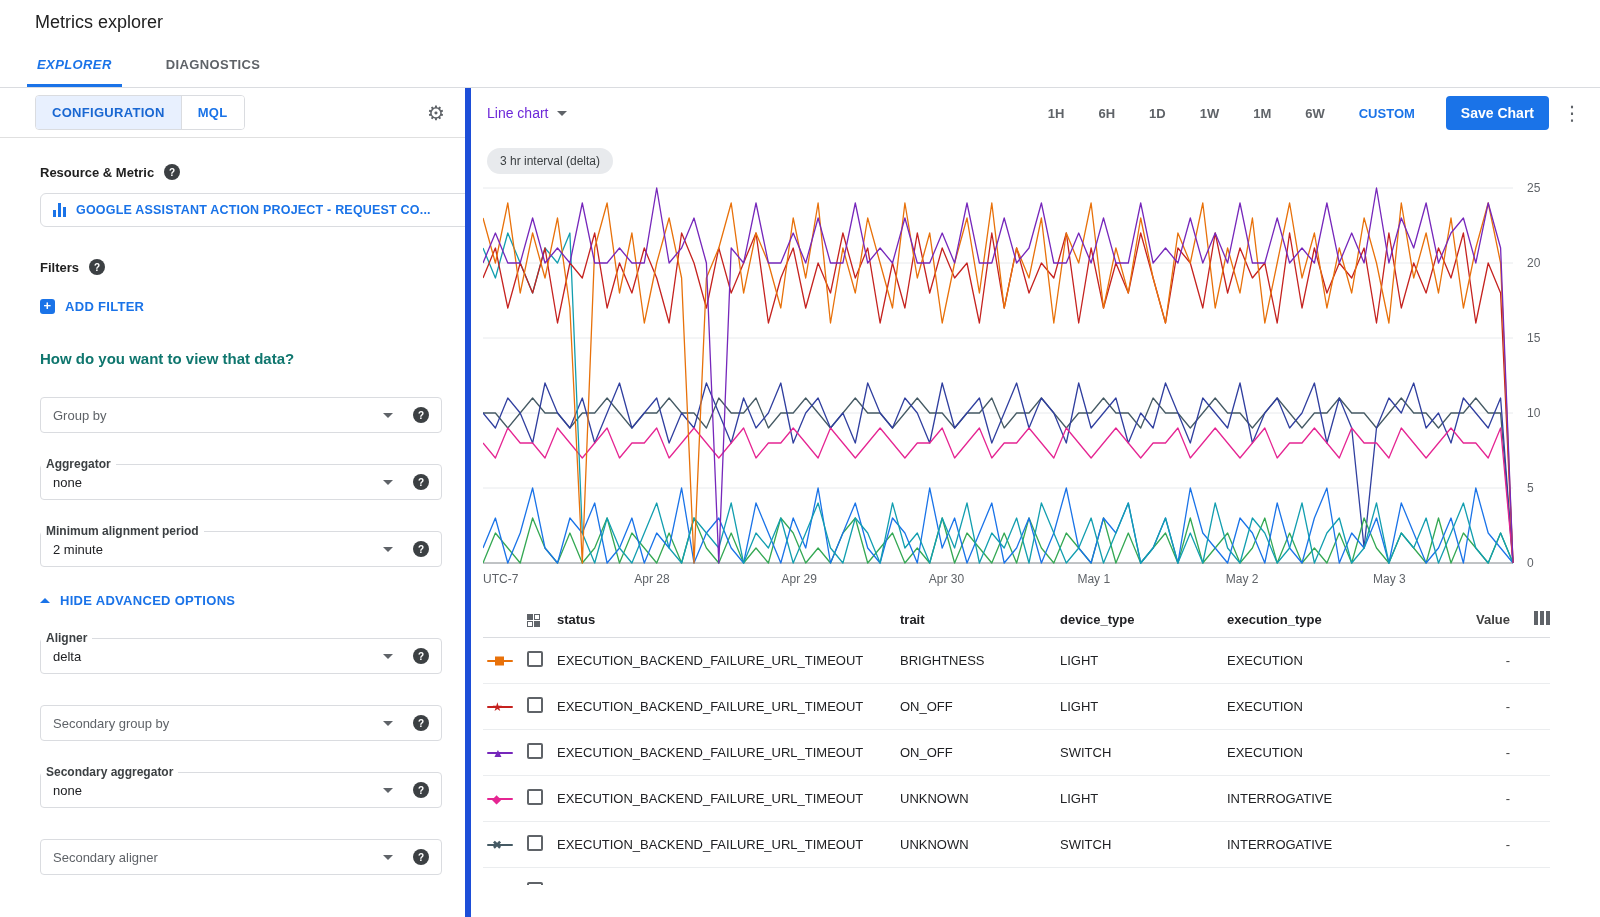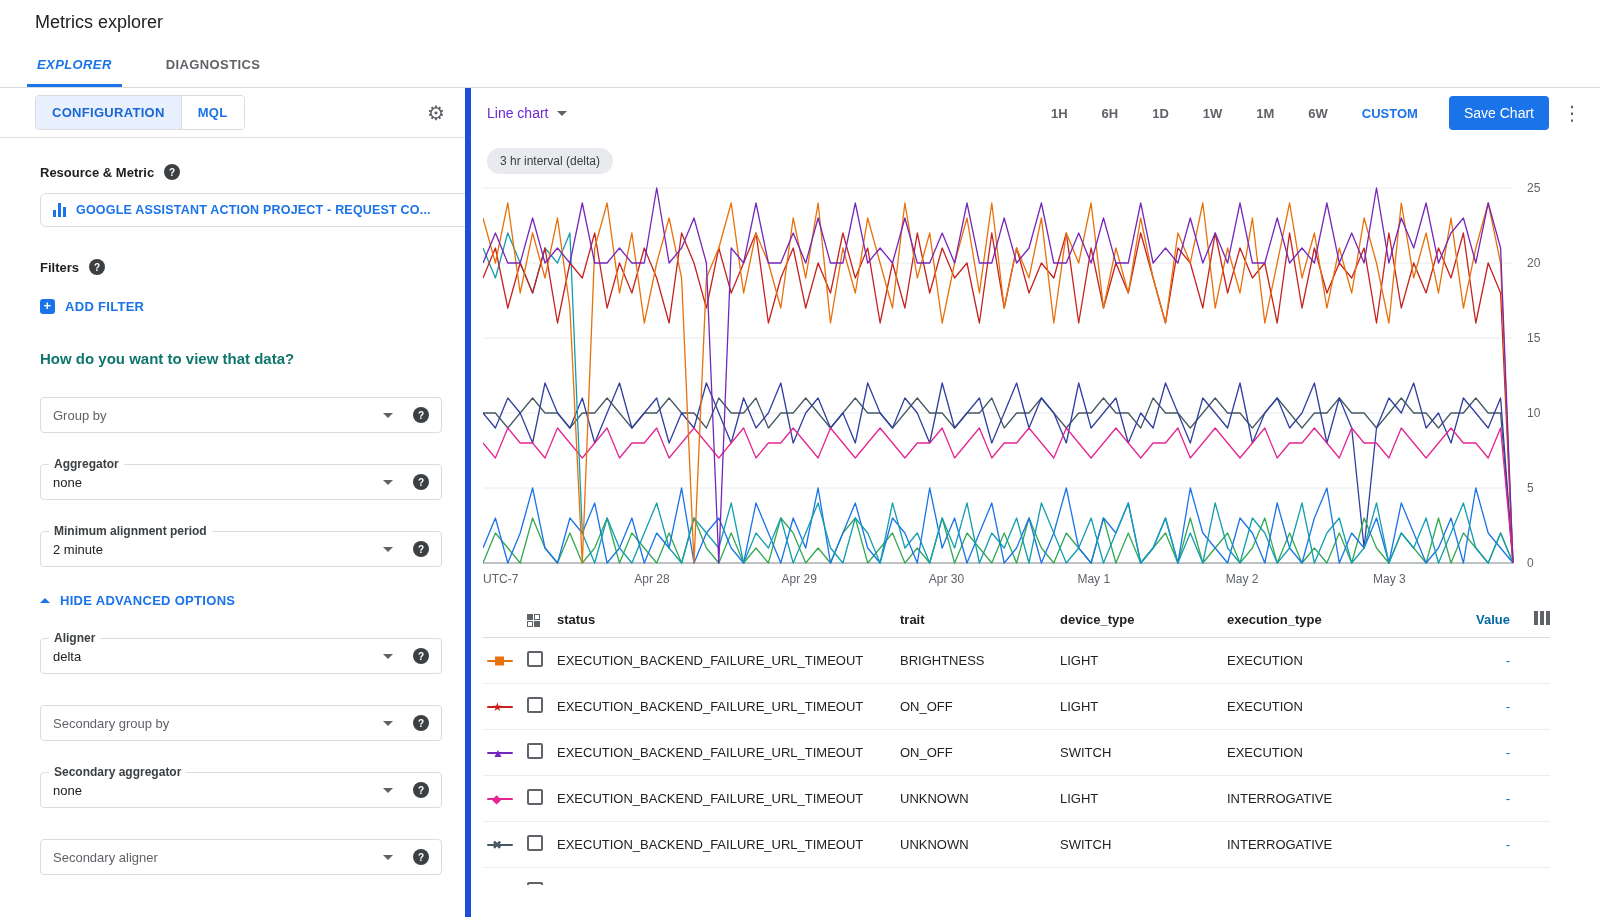--- a/index.html
+++ b/index.html
@@ -49,21 +49,21 @@
     color:#1a73e8; font-size:13px; font-weight:bold; letter-spacing:.3px; cursor:pointer; }
   .addbox { width:15px; height:15px; background:#1a73e8; border-radius:3px; color:#fff;
     font-size:13px; line-height:14px; text-align:center; font-weight:bold; }
 
   .viewheading { margin-top:36px; font-size:15px; font-weight:bold; color:#0f766e; }
 
   .field { position:relative; width:402px; height:36px; border:1px solid #dadce0;
     border-radius:4px; background:#fff; display:flex; align-items:center;
     padding:0 12px; margin-top:30px; cursor:pointer; }
   .field + .field { margin-top:31px; }
-  .flabel { position:absolute; top:-8px; left:8px; background:#fff; padding:0 5px;
+  .flabel { position:absolute; top:-8px; left:0; background:#fff; padding:0 5px;
     font-size:12px; font-weight:bold; color:#3c4043; }
   .fvalue { flex:1; font-size:13px; color:#202124; }
   .fvalue.placeholder { color:#5f6368; }
   .chev { width:0; height:0; border-left:5px solid transparent;
     border-right:5px solid transparent; border-top:5px solid #5f6368; margin-right:20px; }
   .chev-up { width:0; height:0; border-left:5px solid transparent;
     border-right:5px solid transparent; border-bottom:5px solid #1a73e8; }
 
   .advtoggle { margin-top:26px; margin-bottom:4px; display:flex; align-items:center;
     gap:10px; color:#1a73e8; font-size:13px; font-weight:bold; letter-spacing:.3px;
@@ -74,37 +74,37 @@
   .toolbar { height:50px; display:flex; align-items:center; padding:0 18px 0 16px; }
   .linechart-btn { display:flex; align-items:center; gap:9px; font-size:14px;
     color:#6d28d9; background:none; border:none; cursor:pointer; }
   .linechart-btn .chev { margin-right:0; }
   .toolbar-right { margin-left:auto; display:flex; align-items:center; }
   .range-btn { background:none; border:none; font-size:13px; font-weight:bold;
     color:#5f6368; padding:8px 17px; cursor:pointer; }
   .custom-btn { background:none; border:none; font-size:13px; font-weight:bold;
     color:#1a73e8; padding:8px 17px; margin-right:14px; cursor:pointer; }
   .save-btn { background:#1a73e8; color:#fff; border:none; border-radius:4px;
-    font-size:14px; font-weight:normal; padding:9px 15px; cursor:pointer; }
+    font-size:14px; font-weight:bold; padding:9px 15px; cursor:pointer; }
   .kebab { margin-left:13px; color:#5f6368; font-size:20px; line-height:1; cursor:pointer; }
 
   .chip { display:inline-flex; margin:10px 0 0 16px; background:#e8eaed;
     border-radius:14px; padding:6px 13px; font-size:12px; color:#3c4043; }
 
   .chartwrap { margin:8px 0 0 12px; }
 
   
   .table { margin:12px 0 0 12px; width:1067px; }
   .thead, .trow { display:grid;
     grid-template-columns:44px 30px 343px 160px 167px 216px 67px 40px;
     align-items:center; }
   .thead { height:36px; border-bottom:1px solid #dadce0; font-size:13px; font-weight:bold; }
   .trow { height:46px; border-bottom:1px solid #ebedef; font-size:13px; color:#202124; }
   .cell { overflow:hidden; white-space:nowrap; }
-  .cell.val { text-align:right; color:#0369a1; }
+  .cell.val { text-align:right; color:#404040; }
   .thead .val { text-align:right; }
 
   .marker-cell { position:relative; display:flex; align-items:center; padding-left:4px; height:100%; }
   .mline { width:26px; height:2px; border-radius:1px; display:block; }
   .msq { width:9px; height:9px; position:absolute; left:12px; top:50%; transform:translateY(-50%); }
   .mglyph { position:absolute; left:9px; top:50%; transform:translateY(-50%);
     font-size:12px; line-height:1; }
 
   .checkbox { display:inline-block; width:16px; height:16px; border:2px solid #5f6368;
     border-radius:2px; cursor:pointer; }

